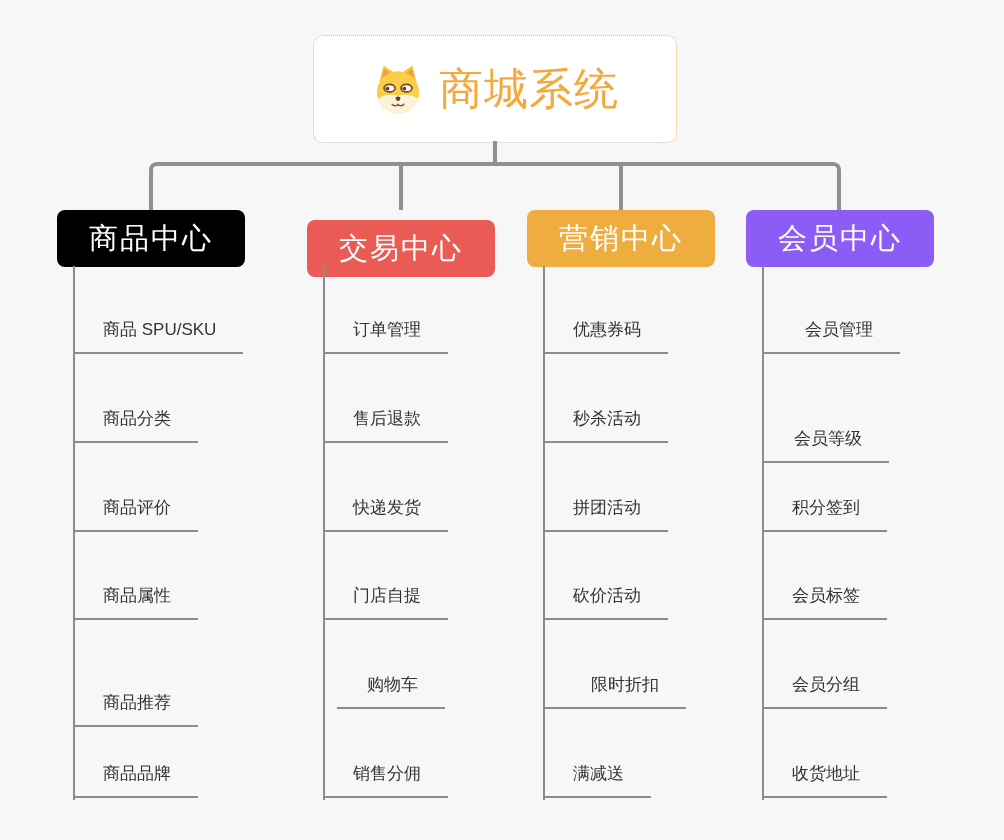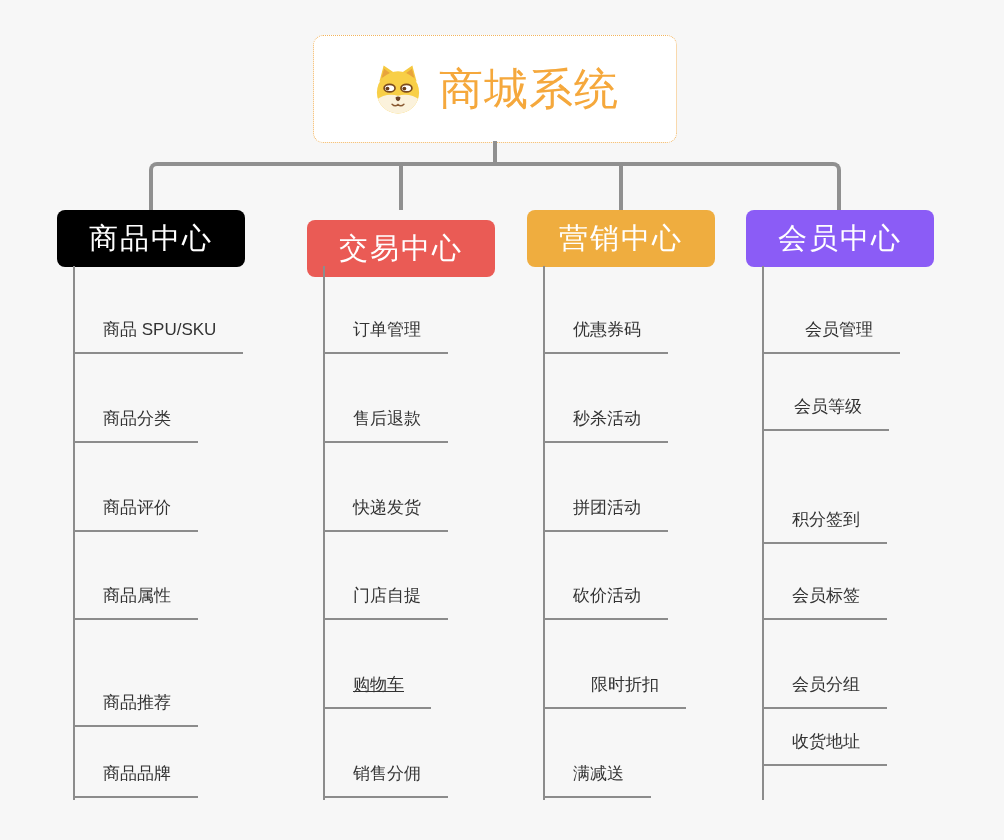--- a/index.html
+++ b/index.html
@@ -126,37 +126,37 @@
       <div class="child-topic" style="left: 73px; top: 689px;">商品推荐</div>
       <div class="child-topic" style="left: 73px; top: 760px;">商品品牌</div>
       <div class="branch-node" style="left: 307px; background: rgb(234, 91, 85); margin-top: 10px;">
         <span class="branch-label">交易中心</span>
       </div>
       <div class="branch-spine" style="left: 323px;"></div>
       <div class="child-topic" style="left: 323px; top: 316px;">订单管理</div>
       <div class="child-topic" style="left: 323px; top: 405px;">售后退款</div>
       <div class="child-topic" style="left: 323px; top: 494px;">快递发货</div>
       <div class="child-topic" style="left: 323px; top: 582px;">门店自提</div>
-      <div class="child-topic" style="left: 323px; top: 671px; text-decoration: underline;">购物车</div>
+      <div class="child-topic" style="left: 337px; top: 671px;">购物车</div>
       <div class="child-topic" style="left: 323px; top: 760px;">销售分佣</div>
       <div class="branch-node" style="left: 527px; background: rgb(239, 173, 63);">
         <span class="branch-label">营销中心</span>
       </div>
       <div class="branch-spine" style="left: 543px;"></div>
       <div class="child-topic" style="left: 543px; top: 316px;">优惠券码</div>
       <div class="child-topic" style="left: 543px; top: 405px;">秒杀活动</div>
       <div class="child-topic" style="left: 543px; top: 494px;">拼团活动</div>
       <div class="child-topic" style="left: 543px; top: 582px;">砍价活动</div>
       <div class="child-topic" style="left: 543px; top: 671px; padding-left: 48px;">限时折扣</div>
       <div class="child-topic" style="left: 543px; top: 760px;">满减送</div>
       <div class="branch-node" style="left: 746px; background: #8b5cf6;">
         <span class="branch-label">会员中心</span>
       </div>
       <div class="branch-spine" style="left: 762px;"></div>
       <div class="child-topic" style="left: 762px; top: 316px; padding-left: 43px;">会员管理</div>
-      <div class="child-topic" style="left: 762px; top: 393px; padding-left: 32px;">会员等级</div>
-      <div class="child-topic" style="left: 762px; top: 494px; margin-top: 12px;">积分签到</div>
+      <div class="child-topic" style="left: 762px; top: 425px; padding-left: 32px;">会员等级</div>
+      <div class="child-topic" style="left: 762px; top: 494px;">积分签到</div>
       <div class="child-topic" style="left: 762px; top: 582px;">会员标签</div>
       <div class="child-topic" style="left: 762px; top: 671px;">会员分组</div>
-      <div class="child-topic" style="left: 762px; top: 728px;">收货地址</div>
+      <div class="child-topic" style="left: 762px; top: 760px;">收货地址</div>
     </div>
 
 </div>
 
 </body></html>

